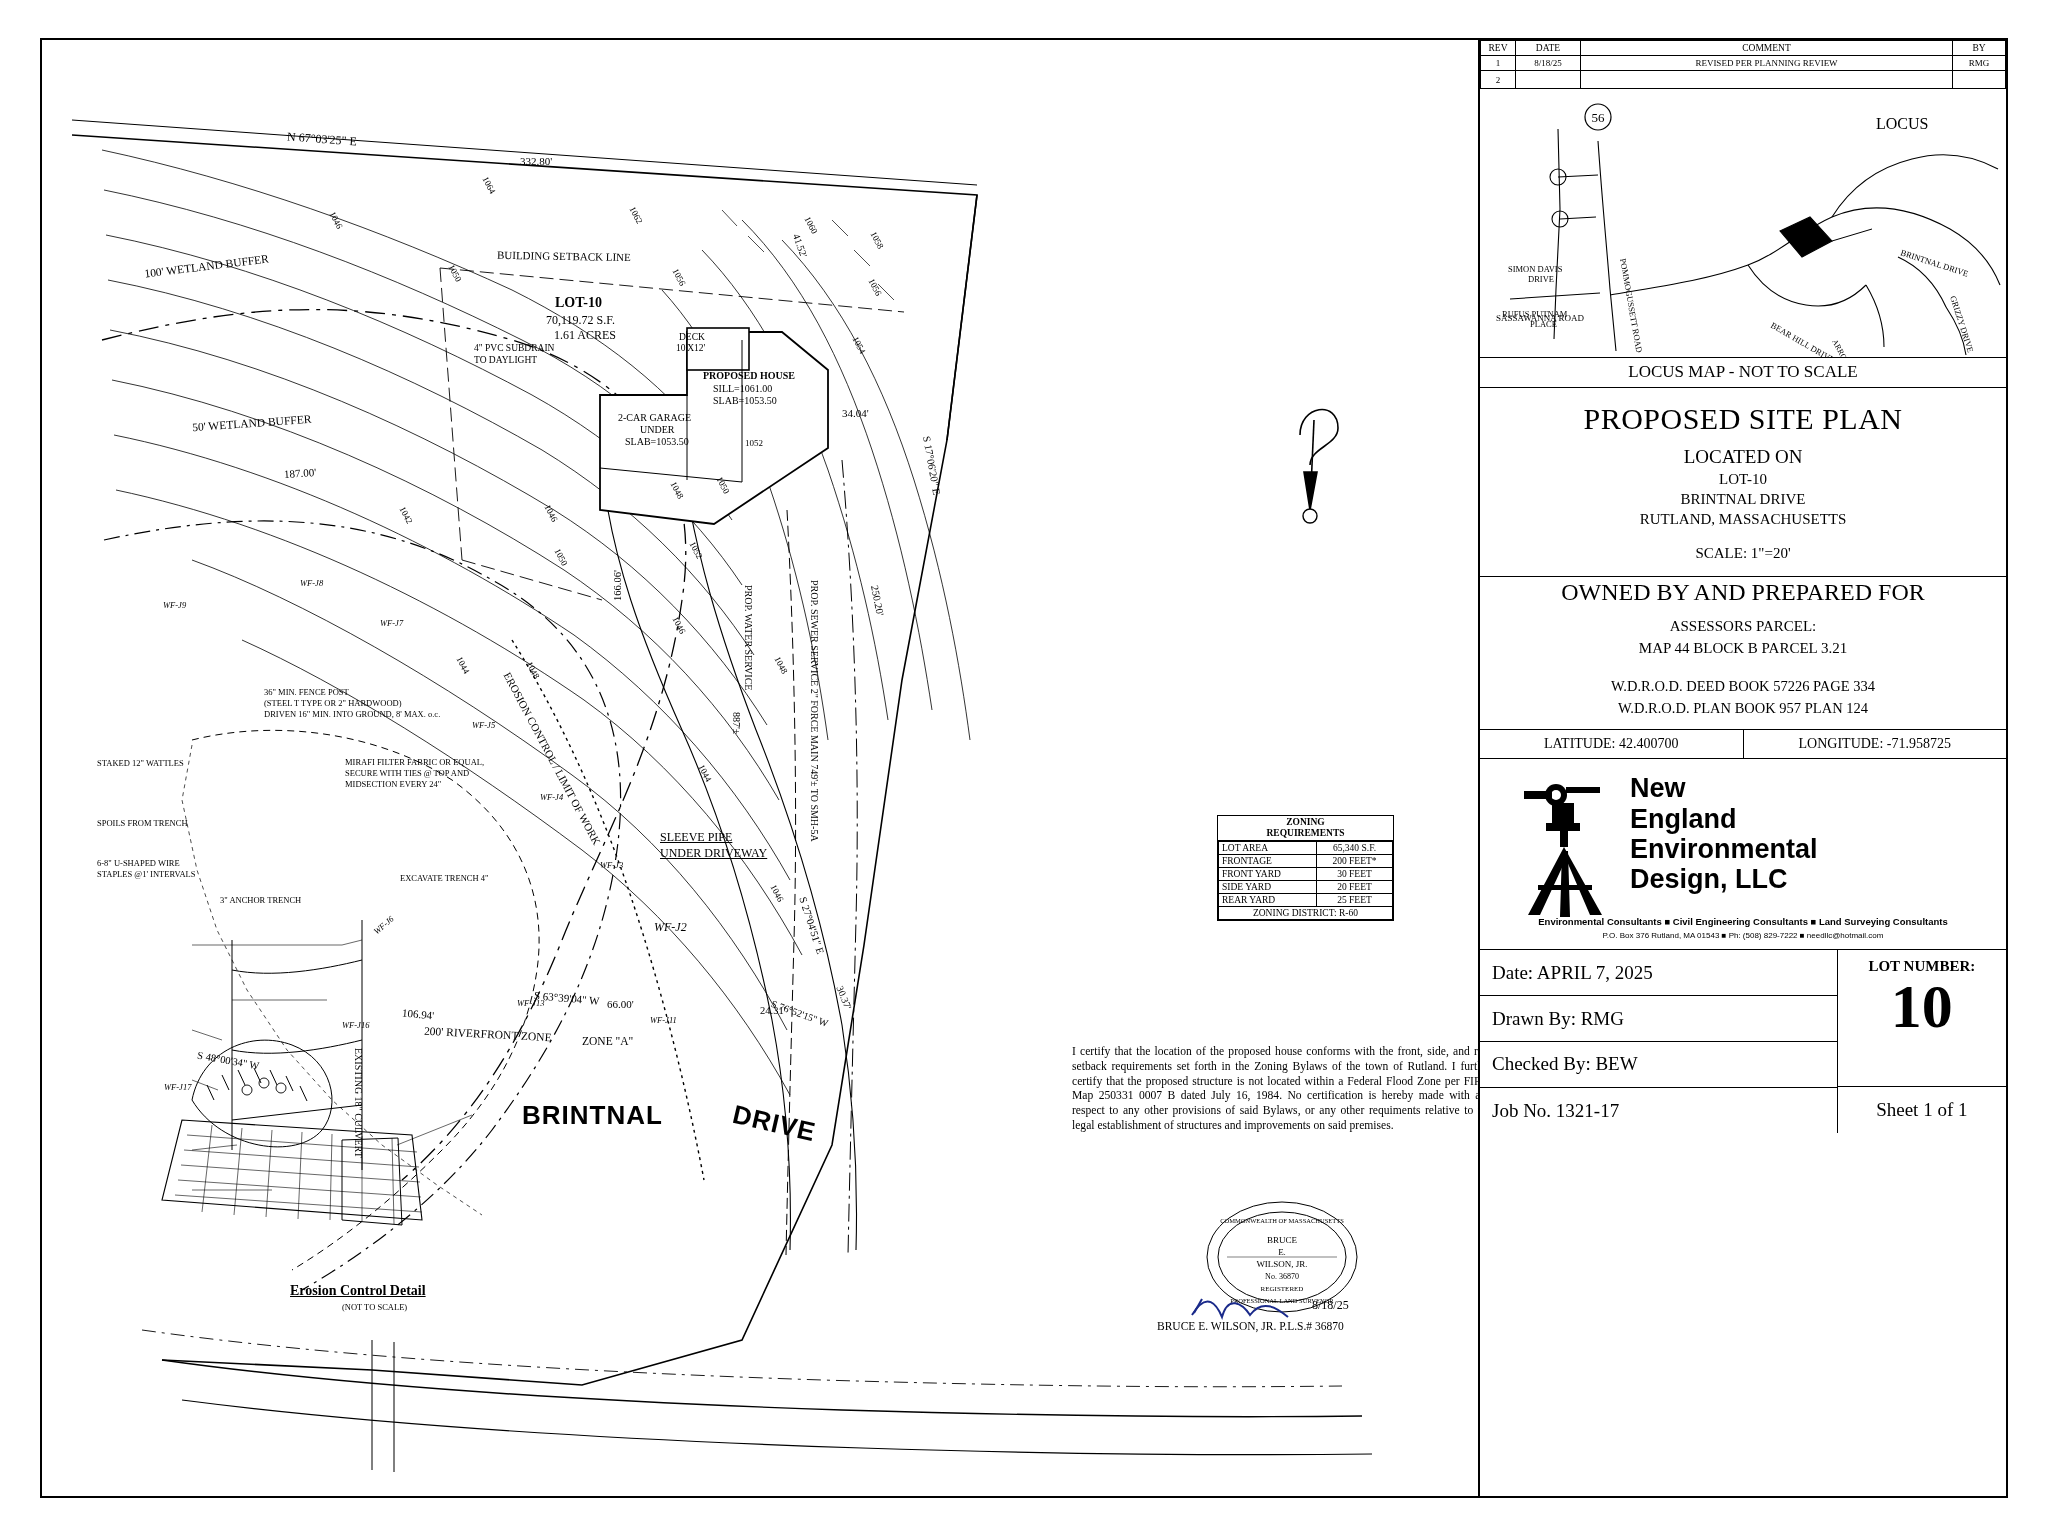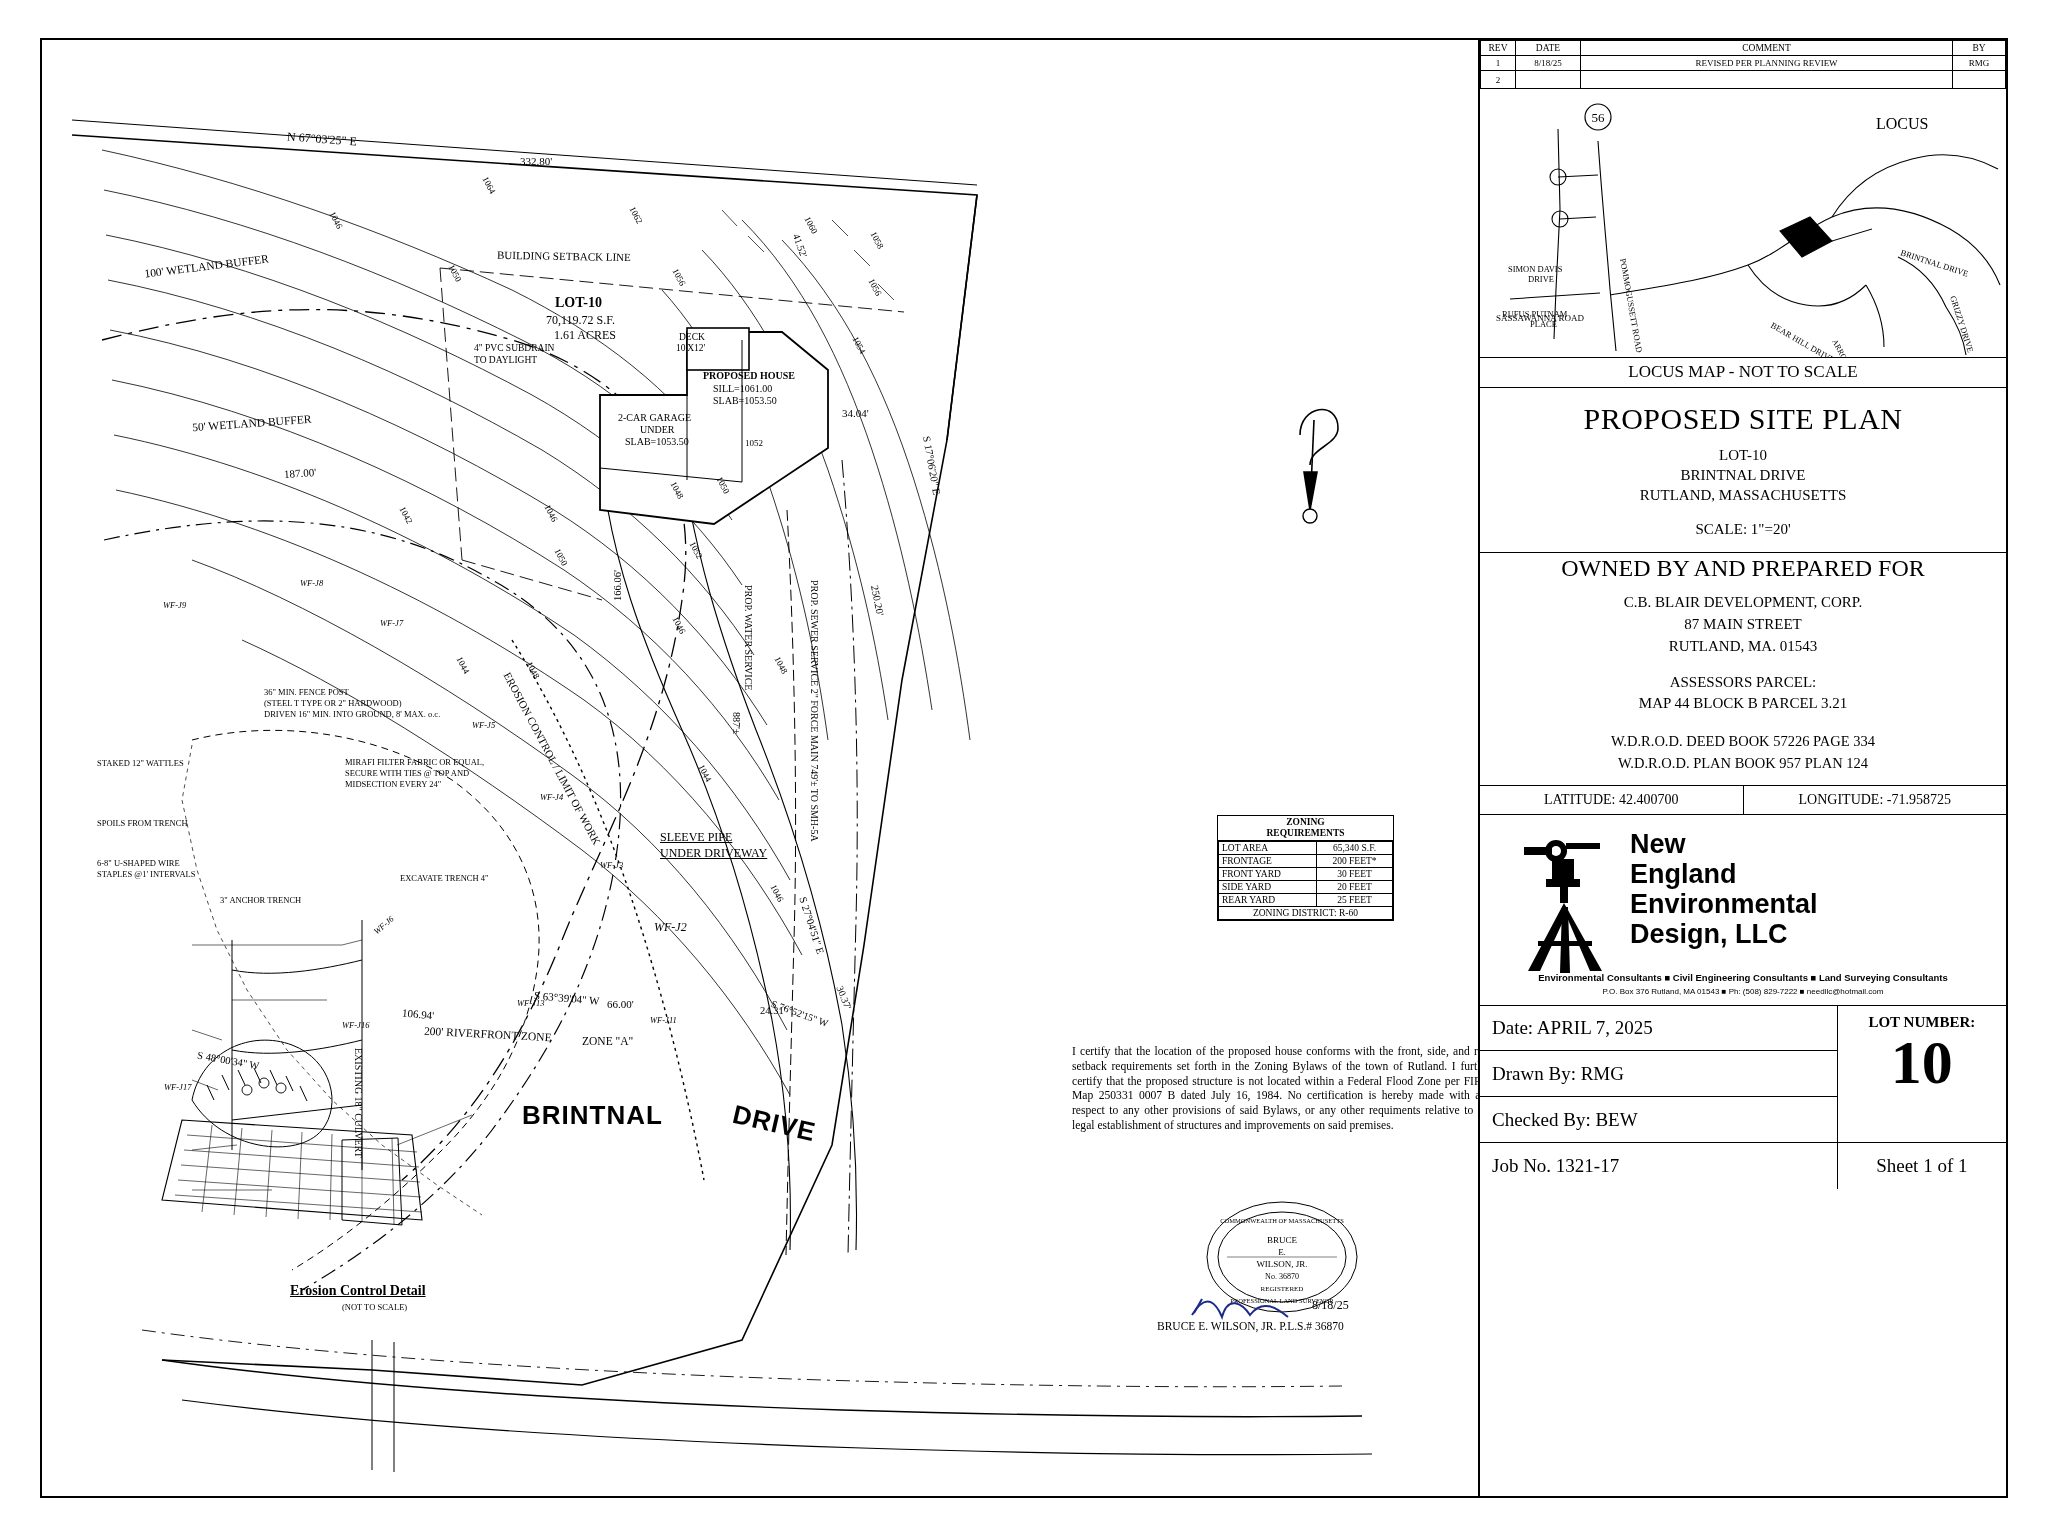--- a/index.html
+++ b/index.html
@@ -393,31 +393,27 @@
           <text x="420" y="166" font-size="8.5" font-family="Liberation Serif, serif" transform="rotate(18 420 166)">BRINTNAL DRIVE</text>
           <text x="470" y="208" font-size="8.5" font-family="Liberation Serif, serif" transform="rotate(72 470 208)">GRIZZY DRIVE</text>
           <text x="14" y="302" font-size="8.5" font-family="Liberation Serif, serif"></text>
         </svg>
         <div class="lbl" style="left:16px;top:224px;font-size:9px;">SASSAWANNA ROAD</div>
       </div>
 
       <div class="locus-cap">LOCUS MAP - NOT TO SCALE</div>
 
       <div class="ttl">PROPOSED SITE PLAN</div>
+      <div class="sub1">LOCATED ON</div>
       <div class="sub2">LOT-10</div>
       <div class="sub2">BRINTNAL DRIVE</div>
       <div class="sub2">RUTLAND, MASSACHUSETTS</div>
       <div class="scale">SCALE: 1"=20'</div>
 
       <div class="owned">OWNED BY AND PREPARED FOR</div>
-      <div class="ownerblk">
-        <div>C.B. BLAIR DEVELOPMENT, CORP.</div>
-        <div>87 MAIN STREET</div>
-        <div>RUTLAND, MA. 01543</div>
-      </div>
       <div class="parcel">
         <div>ASSESSORS PARCEL:</div>
         <div>MAP 44 BLOCK B PARCEL 3.21</div>
       </div>
       <div class="deed">
         <div>W.D.R.O.D. DEED BOOK 57226 PAGE 334</div>
         <div>W.D.R.O.D. PLAN BOOK 957 PLAN 124</div>
       </div>
 
       <div class="latlon">

